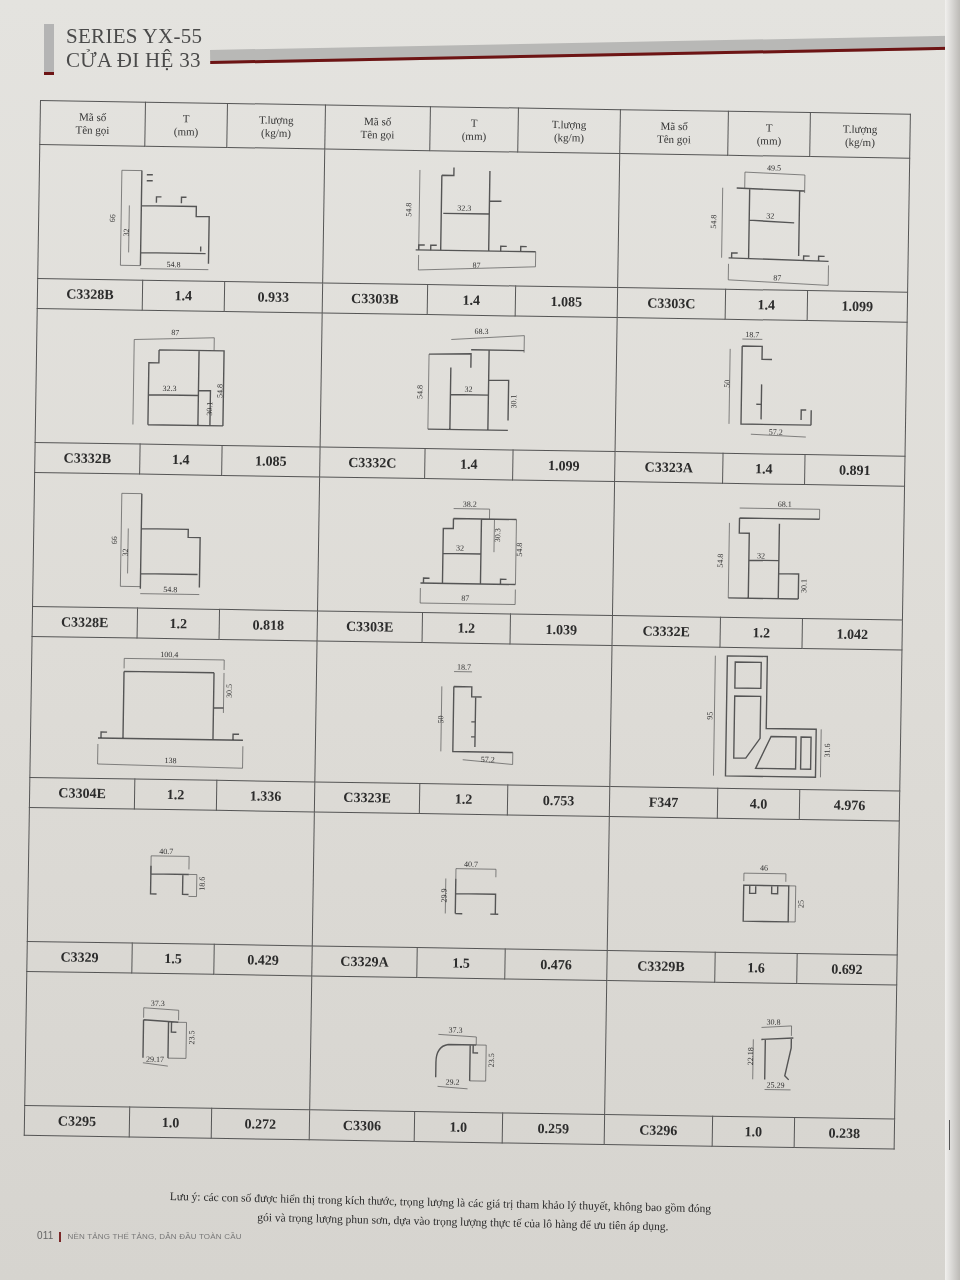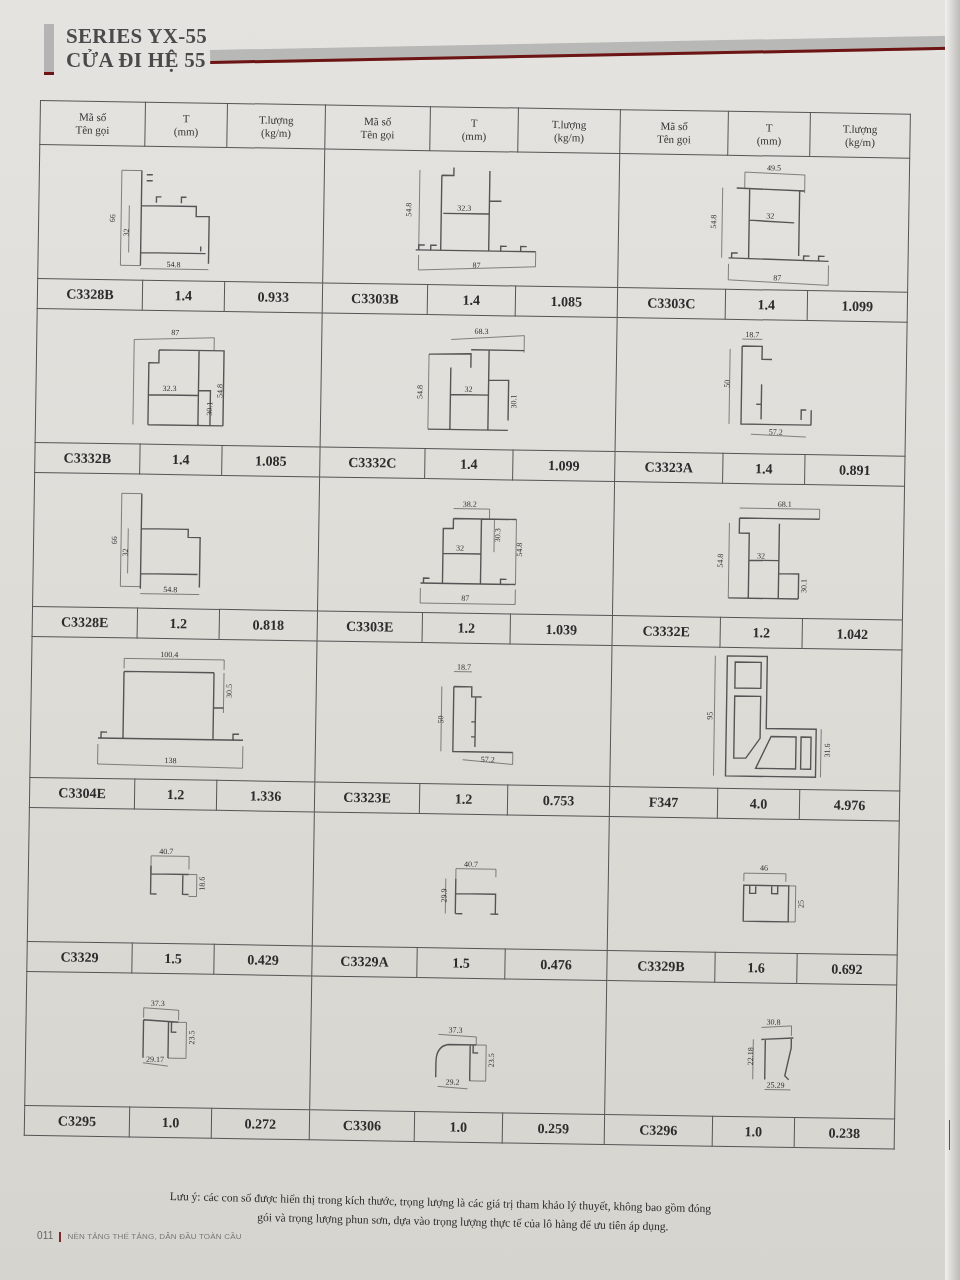--- a/index.html
+++ b/index.html
@@ -17,21 +17,21 @@
   }
   .right-edge {
     position: absolute; left: 945px; top: 0; width: 15px; height: 1280px;
     background: linear-gradient(90deg, #f1f0ee, #bcbab6);
   }
   .right-edge .tick { position:absolute; left:4px; top:1120px; width:1px; height:30px; background:#555; }
   .header { position: absolute; left: 44px; top: 20px; width: 900px; height: 48px; }
   .header .bar { position:absolute; left:0; top:4px; width:10px; height:48px; background:#b4b4b4; }
   .header .bar-red { position:absolute; left:0; top:52px; width:10px; height:3px; background:#6d1414; }
   .header .title1, .header .title2 {
-    position:absolute; left:22px; font-family:"Liberation Serif", serif; font-weight:bold;
+    position:absolute; left:22px; font-family:"Liberation Serif", serif; font-weight:normal;
     color:#4a4a4a; font-size:21px; letter-spacing:0.3px;
   }
   .header .title1 { top: 4px; }
   .header .title2 { top: 28px; }
   .header .stripe {
     position:absolute; left:166px; top:30px; width:740px; height:14px;
     background:#b8b8b6; transform: rotate(-1.1deg); transform-origin:left top;
     border-bottom:3px solid #6d1414;
   }
   .grid {
@@ -70,21 +70,21 @@
 </style>
 </head>
 <body>
 
 <div class="page">
 
   <div class="header">
     <div class="bar"></div>
     <div class="bar-red"></div>
     <div class="title1">SERIES YX-55</div>
-    <div class="title2">CỬA ĐI HỆ 55</div>
+    <div class="title2">CỬA ĐI HỆ 33</div>
     <div class="stripe"></div>
   </div>
 
   <div class="grid">
     <table class="spec">
       <colgroup>
         <col style="width:105px">
           <col style="width:82px">
           <col style="width:98px">
         <col style="width:105px">

